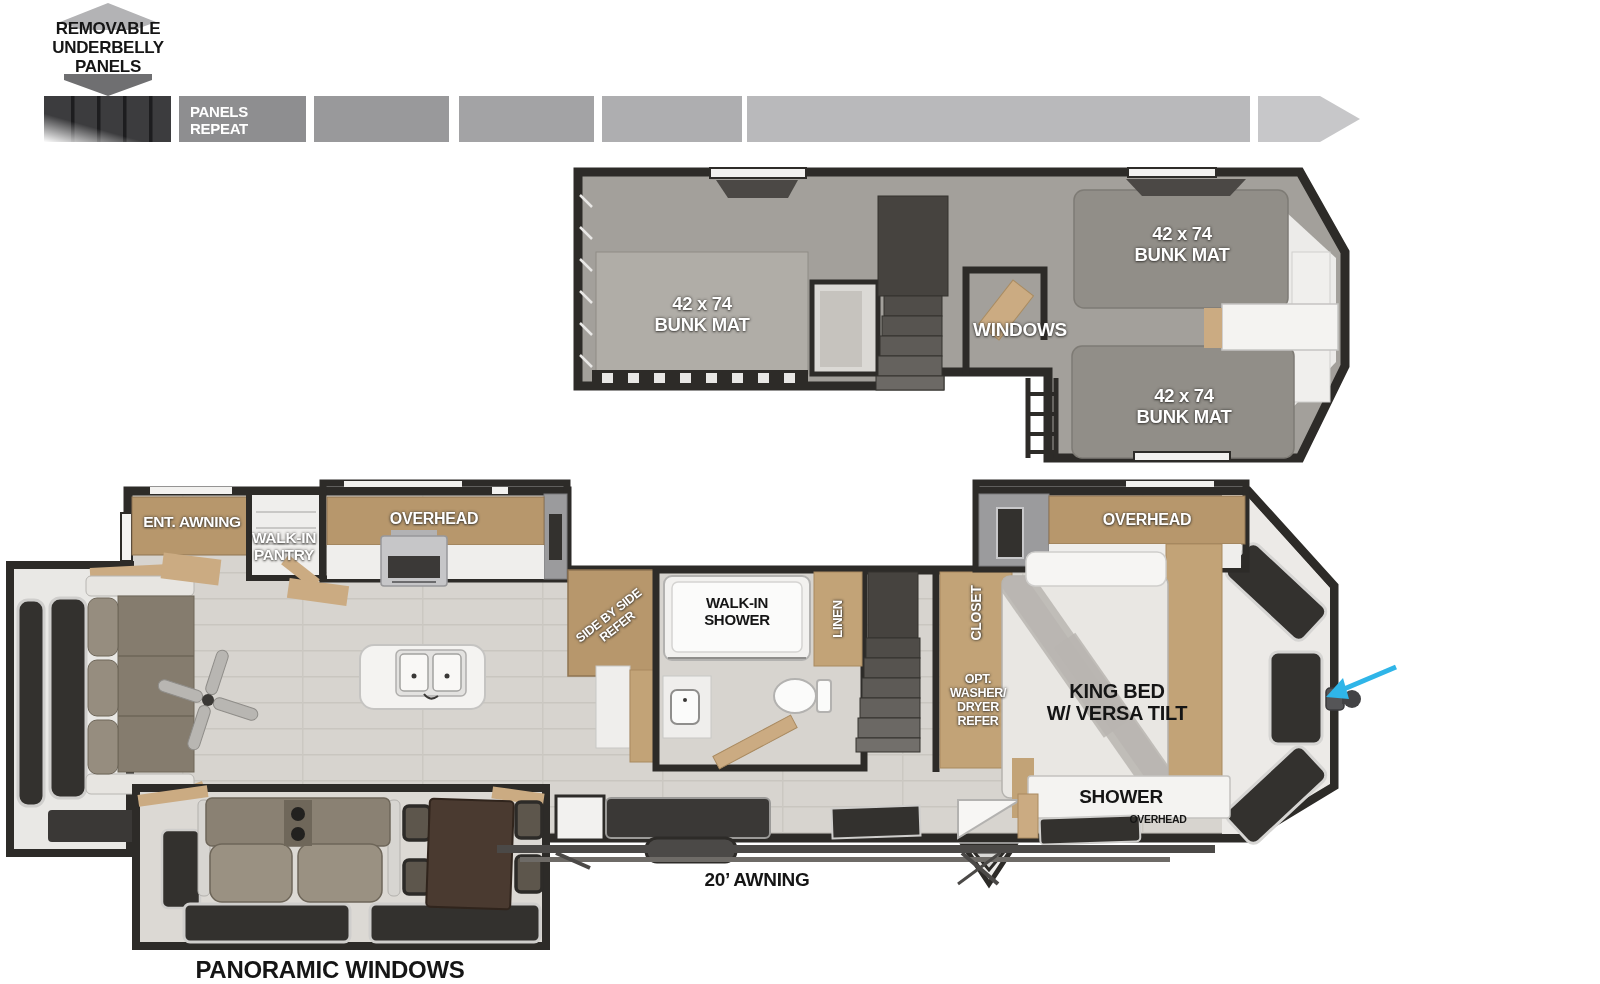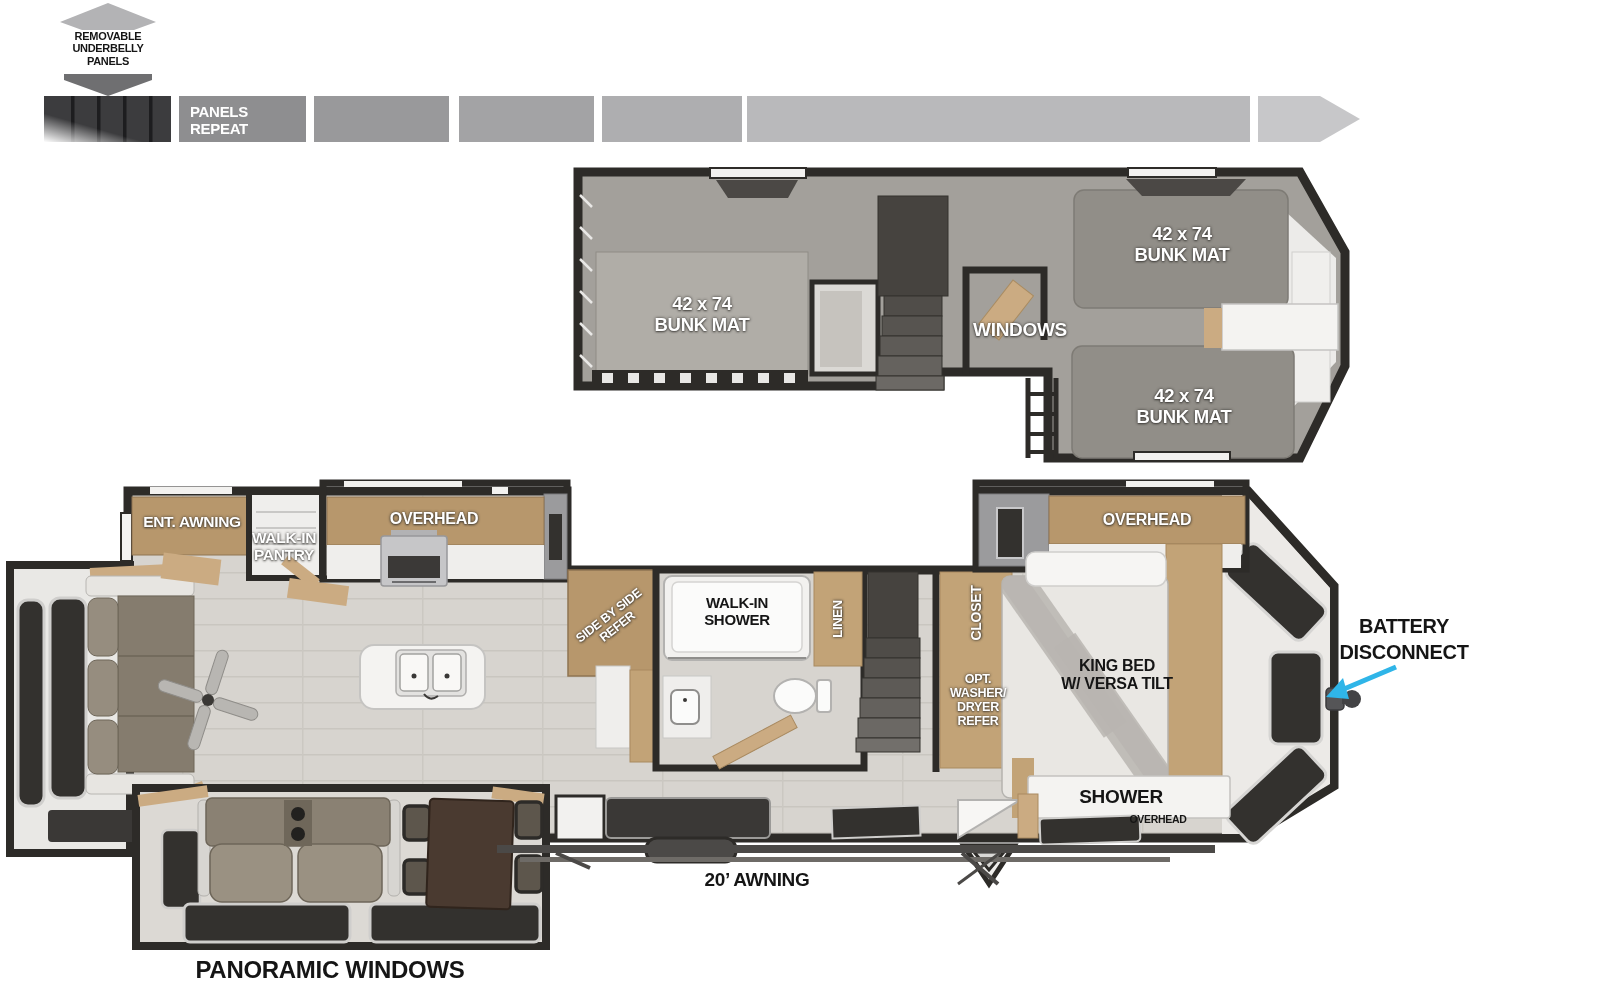--- a/index.html
+++ b/index.html
@@ -339,21 +339,21 @@
       <line x1="1000" y1="853" x2="958" y2="884" stroke="#4b4947" stroke-width="3"></line>
     </g>
 
     <g>
       <line x1="1396" y1="667" x2="1344" y2="689" stroke="var(--accent_arrow,#2fb5e8)" stroke-width="5"></line>
       <polygon points="1326,697 1343,678 1349,699" fill="var(--accent_arrow,#2fb5e8)"></polygon>
     </g>
   </g>
 </svg>
 
-<div class="lbl black" style="left:108px;top:48px;font-size:11px;width:160px;">REMOVABLE
+<div class="lbl black" style="left:108px;top:48px;font-size:17px;width:160px;">REMOVABLE
 UNDERBELLY
 PANELS</div>
 <div class="lbl-left" style="left:190px;top:103px;font-size:15px;">PANELS
 REPEAT</div>
 
 <div class="lbl white" style="left:702px;top:315px;font-size:18.5px;">42 x 74
 BUNK MAT</div>
 <div class="lbl white" style="left:1182px;top:245px;font-size:18.5px;">42 x 74
 BUNK MAT</div>
 <div class="lbl white" style="left:1184px;top:407px;font-size:18.5px;">42 x 74
@@ -367,23 +367,21 @@
 <div class="lbl white rot-refer" style="left:613px;top:621px;font-size:12.5px;">SIDE BY SIDE
 REFER</div>
 <div class="lbl black" style="left:737px;top:612px;font-size:15px;">WALK-IN
 SHOWER</div>
 <div class="lbl white rot-vert" style="left:838px;top:619px;font-size:13px;">LINEN</div>
 <div class="lbl white rot-vert" style="left:977px;top:613px;font-size:14px;">CLOSET</div>
 <div class="lbl white" style="left:978px;top:700px;font-size:12.5px;">OPT.
 WASHER/
 DRYER
 REFER</div>
-<div class="lbl black" style="left:1117px;top:675px;font-size:16px;">KING BED
+<div class="lbl black" style="left:1117px;top:702px;font-size:20px;">KING BED
 W/ VERSA TILT</div>
 <div class="lbl white" style="left:1147px;top:520px;font-size:16px;">OVERHEAD</div>
 <div class="lbl black" style="left:1121px;top:797px;font-size:19px;">SHOWER</div>
 <div class="lbl black" style="left:1158px;top:820px;font-size:10.5px;">OVERHEAD</div>
-<div class="lbl black" style="left:1404px;top:639px;font-size:20px;line-height:1.3;">BATTERY
-DISCONNECT</div>
 <div class="lbl black" style="left:757px;top:880px;font-size:19px;text-align:right;">20’ AWNING</div>
 <div class="lbl black" style="left:330px;top:970px;font-size:24px;">PANORAMIC WINDOWS</div>
 
 </div>
 
 </body></html>

